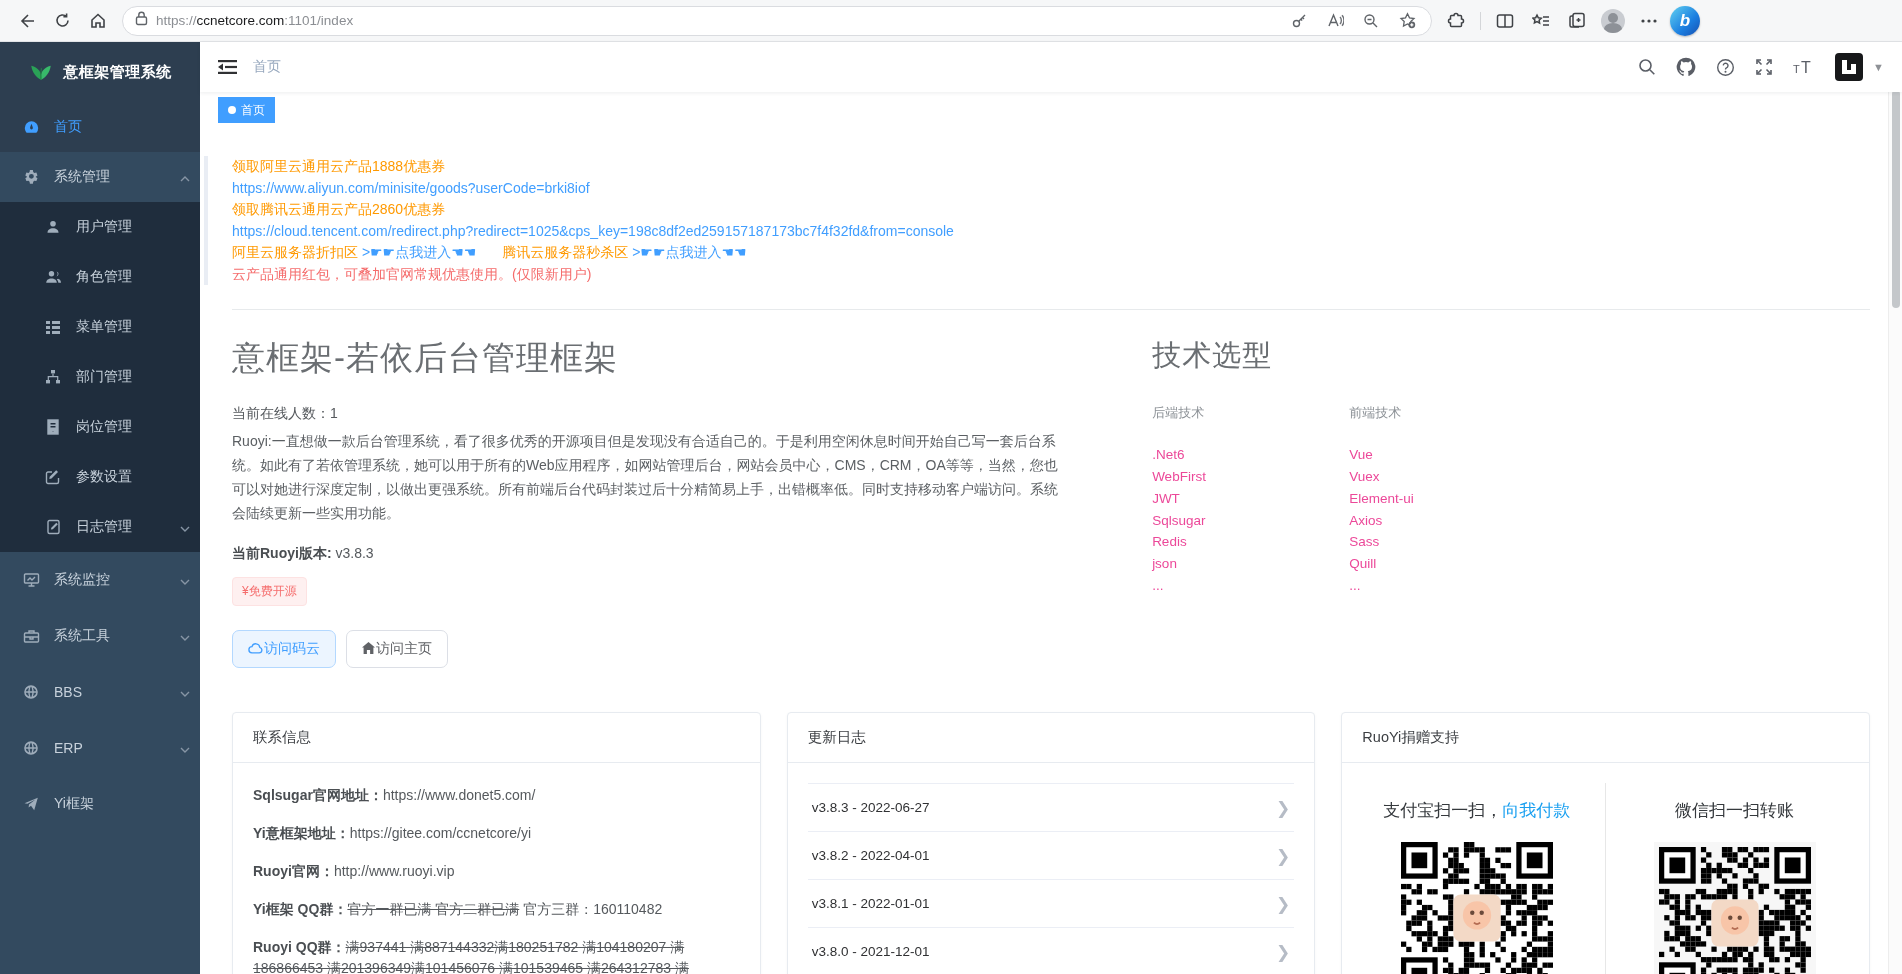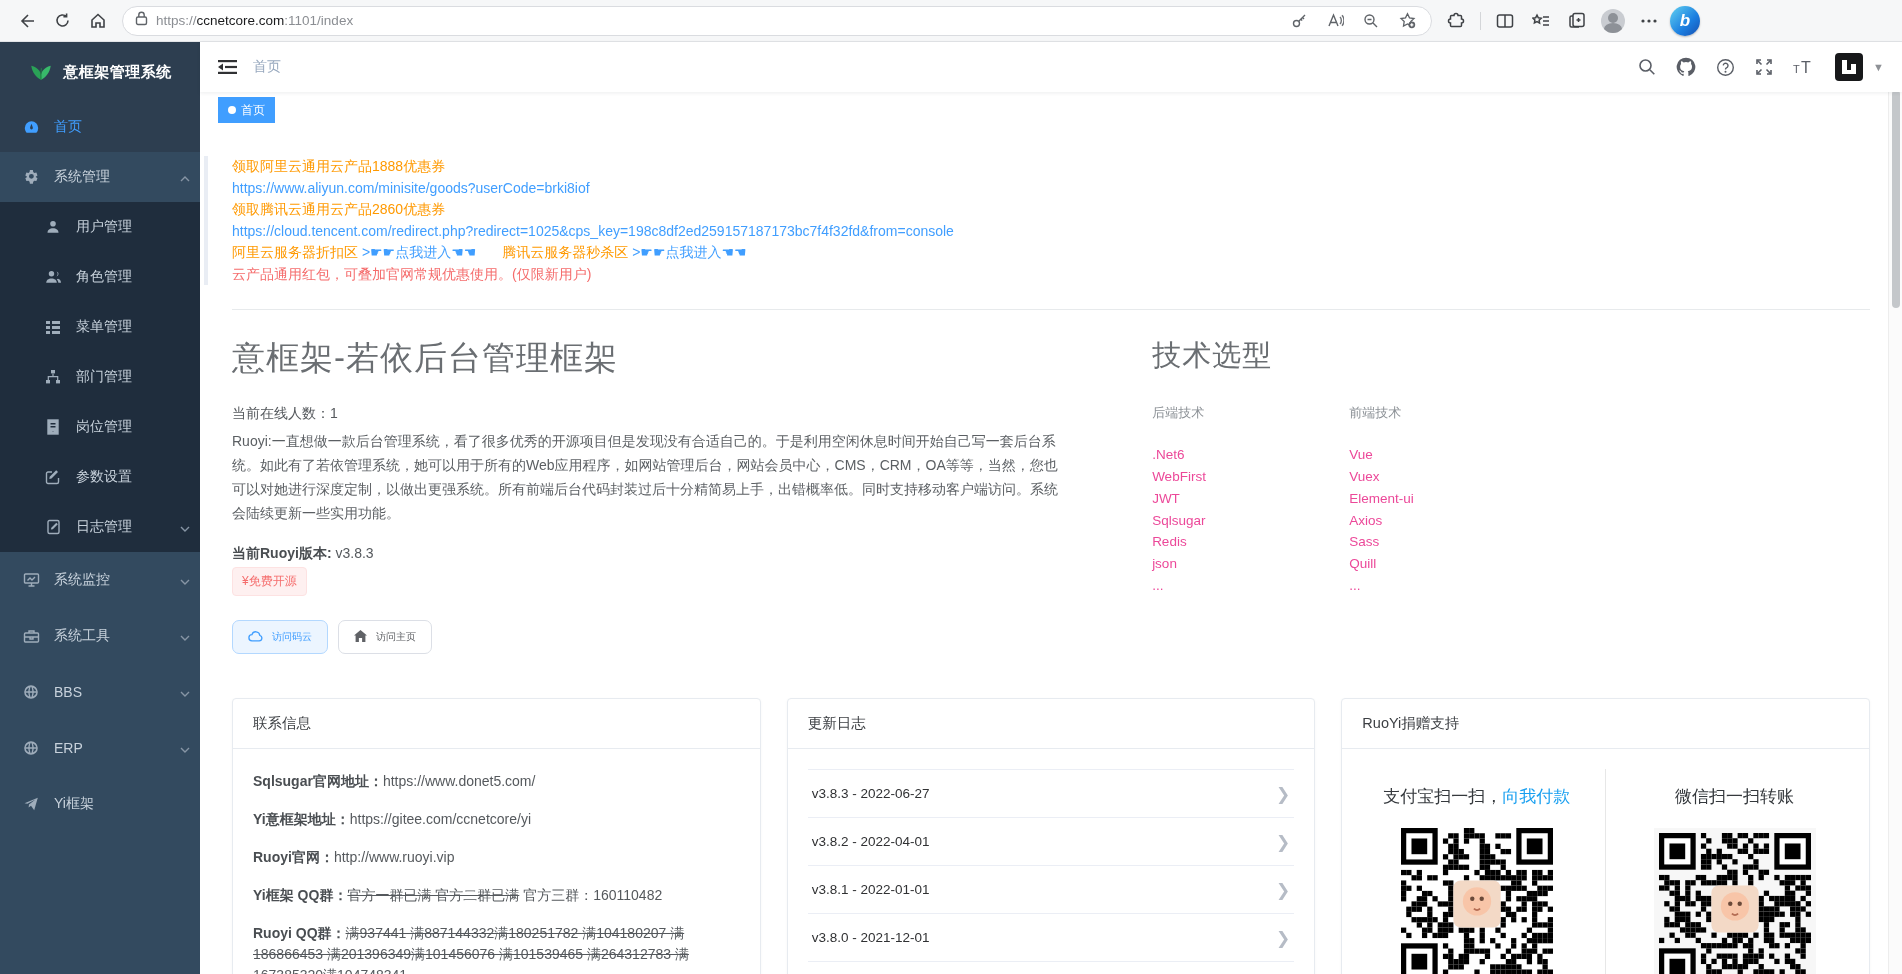--- a/index.html
+++ b/index.html
@@ -69,24 +69,24 @@
   hr.sep { border:none; border-top:1px solid #e7eaec; margin:24px 0 0 0; }
 
   
   .hero { display:flex; padding-top:26px; }
   .hero-left { width:53%; min-width:0; }
   .hero-title { font-size:33px; color:#6a6e72; font-weight:400; letter-spacing:1px; }
   .online { margin-top:24px; font-size:14px; color:#55595d; }
   .desc { margin-top:6px; font-size:14px; color:#5b5f63; line-height:1.72; max-width:838px; }
   .version { margin-top:20px; font-size:14px; color:#55595d; }
   .version b { color:#4a4e52; }
-  .badge { display:inline-block; margin-top:4px; background:#fef0f0; border:1px solid #fde2e2;
+  .badge { display:inline-block; margin-top:14px; background:#fef0f0; border:1px solid #fde2e2;
            color:#f56c6c; font-size:12px; padding:5px 9px; border-radius:4px; }
   .btns { margin-top:24px; display:flex; gap:10px; }
-  .btn { font-size:10px; padding:9px 15px; border-radius:7px; display:flex; gap:9px; align-items:center; cursor:pointer; }
+  .btn { font-size:14px; padding:9px 15px; border-radius:7px; display:flex; gap:1px; align-items:center; cursor:pointer; }
   .btn-gitee { background:#ecf5ff; border:1px solid #b3d8ff; color:#409eff; }
   .btn-home  { background:#fff; border:1px solid #dcdfe6; color:#606266; }
 
   .hero-right { padding-left:52px; }
   .tech-title { font-size:29px; color:#6a6e72; font-weight:400; letter-spacing:1px; }
   .tech-cols { display:flex; margin-top:28px; }
   .tech-col { width:197px; }
   .tech-head { font-size:13px; color:#8c9196; margin-bottom:22px; }
   .tech-list { font-size:13.5px; color:#ec4899; line-height:1.62; white-space:pre-line; }
 

